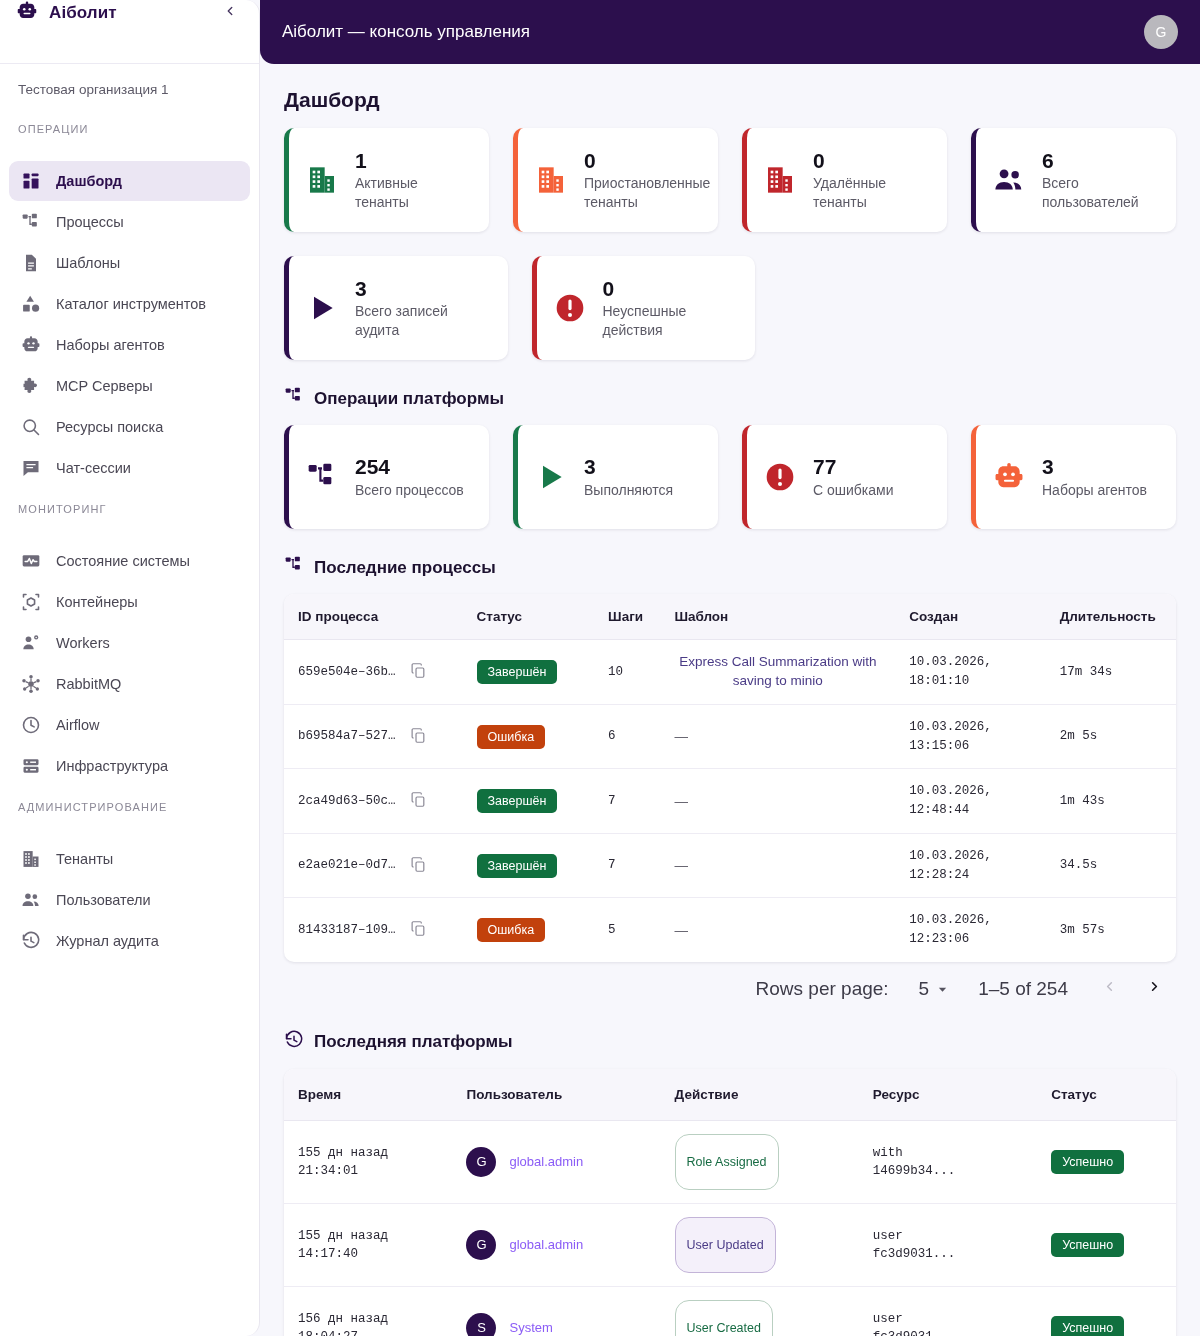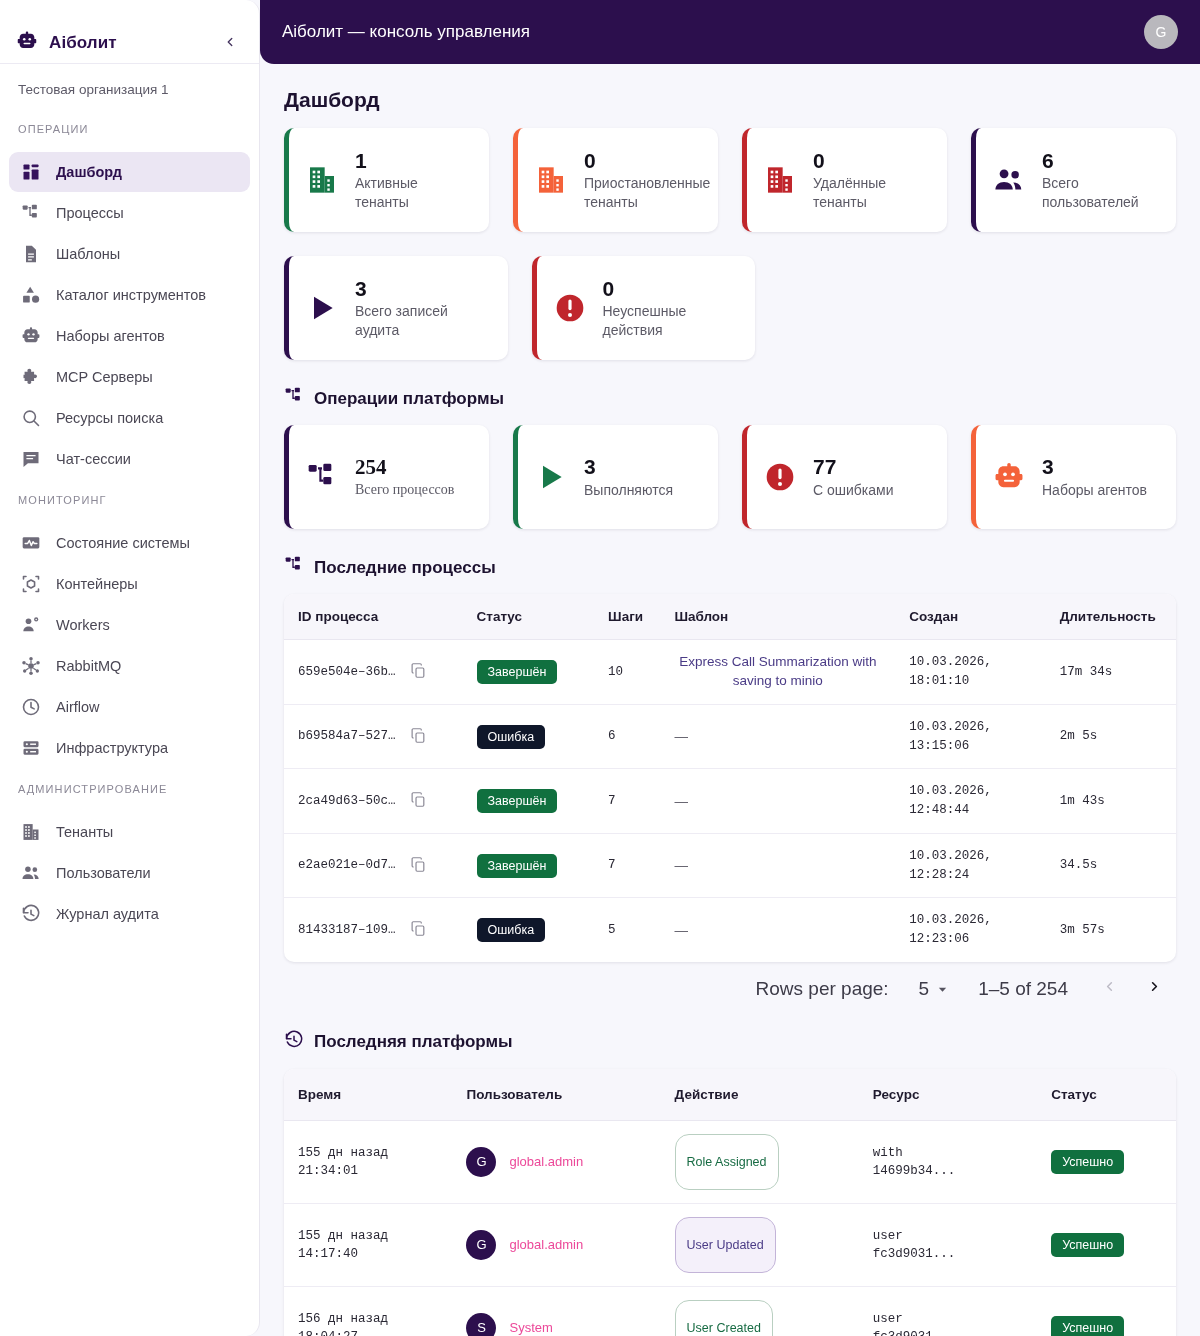--- a/index.html
+++ b/index.html
@@ -17,36 +17,36 @@
     width: 260px; height: 1336px; flex: 0 0 260px;
     background: #ffffff;
     border-right: 1px solid #e8e6ef;
     border-top-right-radius: 14px;
     border-bottom-right-radius: 14px;
     display: flex; flex-direction: column;
     overflow: hidden;
   }
   .sb-head {
     height: 64px; flex: 0 0 64px;
-    display: flex; align-items: flex-end;
-    padding: 7px 16px;
+    display: flex; align-items: flex-start;
+    padding: 0 16px;
     border-bottom: 1px solid #eceaf3;
   }
   .sb-brand { display: flex; align-items: center; gap: 11px; flex: 1; }
   .sb-brand-name { font-size: 17px; font-weight: 700; color: #2c0f4d; letter-spacing: .1px; }
   .sb-collapse {
     color: #4a3a63; font-size: 17px; line-height: 1;
     padding: 4px 6px; cursor: pointer;
   }
   .sb-org {
     padding: 18px 18px 12px 18px;
     font-size: 13.5px; color: #5d5a68;
   }
   .sb-section {
-    padding: 14px 18px 16px 18px;
+    padding: 14px 18px 25px 18px;
     font-size: 11px; letter-spacing: 1.1px;
     color: #8b8896; text-transform: uppercase;
   }
   .sb-item {
     display: flex; align-items: center; gap: 14px;
     margin: 1px 9px; padding: 9px 11px;
     border-radius: 9px; cursor: pointer;
     font-size: 14.5px; color: #4a4754;
   }
   .sb-item .ic { width: 22px; height: 22px; flex: 0 0 22px; display:flex; align-items:center; justify-content:center; color:#6e6b79; }
@@ -119,21 +119,21 @@
   .mono { font-family: "Liberation Mono", monospace; font-size: 12.5px; color: #2a2834; line-height: 1.45; }
   .idcell { display: flex; align-items: center; gap: 14px; }
   .copy-ic { color: #8b8996; cursor: pointer; flex: 0 0 auto; }
 
   .badge {
     display: inline-block; padding: 5px 11px;
     border-radius: 5px; font-size: 12.5px; color: #fff; font-weight: 400;
     white-space: nowrap;
   }
   .badge.ok { background: #10703f; }
-  .badge.err { background: #0f172a; }
+  .badge.err { background: #c2410c; }
 
   .tpl-link { color: #4a3b86; text-decoration: none; text-align: center; display: block; line-height: 1.4; }
   .dash { color: #55535f; }
 
   .pager {
     display: flex; align-items: center; justify-content: flex-end;
     gap: 30px; padding: 16px 10px 4px 0;
     font-size: 19px; color: #3d3b48;
   }
   .pg-sel { display: flex; align-items: center; gap: 8px; cursor: pointer; }
@@ -149,21 +149,21 @@
   }
   .usercell { display: flex; align-items: center; gap: 13px; }
   .chip {
     display: inline-block; padding: 20px 11px;
     border: 1px solid #b9cfc1; border-radius: 14px;
     font-size: 12.5px; background: #fff; color: #176b43;
     white-space: nowrap;
   }
   .chip.purple { border-color: #c3b4d8; background: #f4f0fa; color: #4a3b86; }
   .twoline { line-height: 1.5; }
-  .t-small { font-size: 13px; color: #ec4899; text-align: center; }
+  .t-small { font-size: 13px; color: #8b5cf6; text-align: center; }
 </style>
 </head>
 <body>
 
 <div class="app">
 
   <aside class="sidebar">
     <div class="sb-head">
       <div class="sb-brand">
         <span>
@@ -497,21 +497,21 @@
           <svg width="20" height="20" viewBox="0 0 24 24" fill="#2c0f4d">
             <rect x="2" y="3" width="6" height="5" rx="1"></rect>
             <rect x="13" y="2" width="6" height="5.5" rx="1"></rect>
             <rect x="13" y="12" width="6" height="5.5" rx="1"></rect>
             <path d="M9 5.5h3M10.8 5.5v9.2h2.2" stroke="#2c0f4d" stroke-width="1.6" fill="none"></path>
           </svg>
         </span>
         <span>Операции платформы</span>
       </div>
       <div class="cards" id="ops-cards">
-          <div class="card" style="border-left-color: rgb(44, 15, 77); font-family: Liberation Serif, serif;">
+          <div class="card" style="border-left-color: rgb(44, 15, 77);">
             <span class="cic">
               <svg width="32" height="32" viewBox="0 0 24 24" fill="#2c0f4d">
                 <rect x="2" y="3" width="6" height="5" rx="1"></rect>
                 <rect x="13" y="2" width="6" height="5.5" rx="1"></rect>
                 <rect x="13" y="12" width="6" height="5.5" rx="1"></rect>
                 <path d="M9 5.5h3M10.8 5.5v9.2h2.2" stroke="#2c0f4d" stroke-width="1.6" fill="none"></path>
               </svg>
             </span>
             <span class="card-body"><span class="card-val">254</span><div class="card-lab">Всего процессов</div></span>
           </div>

